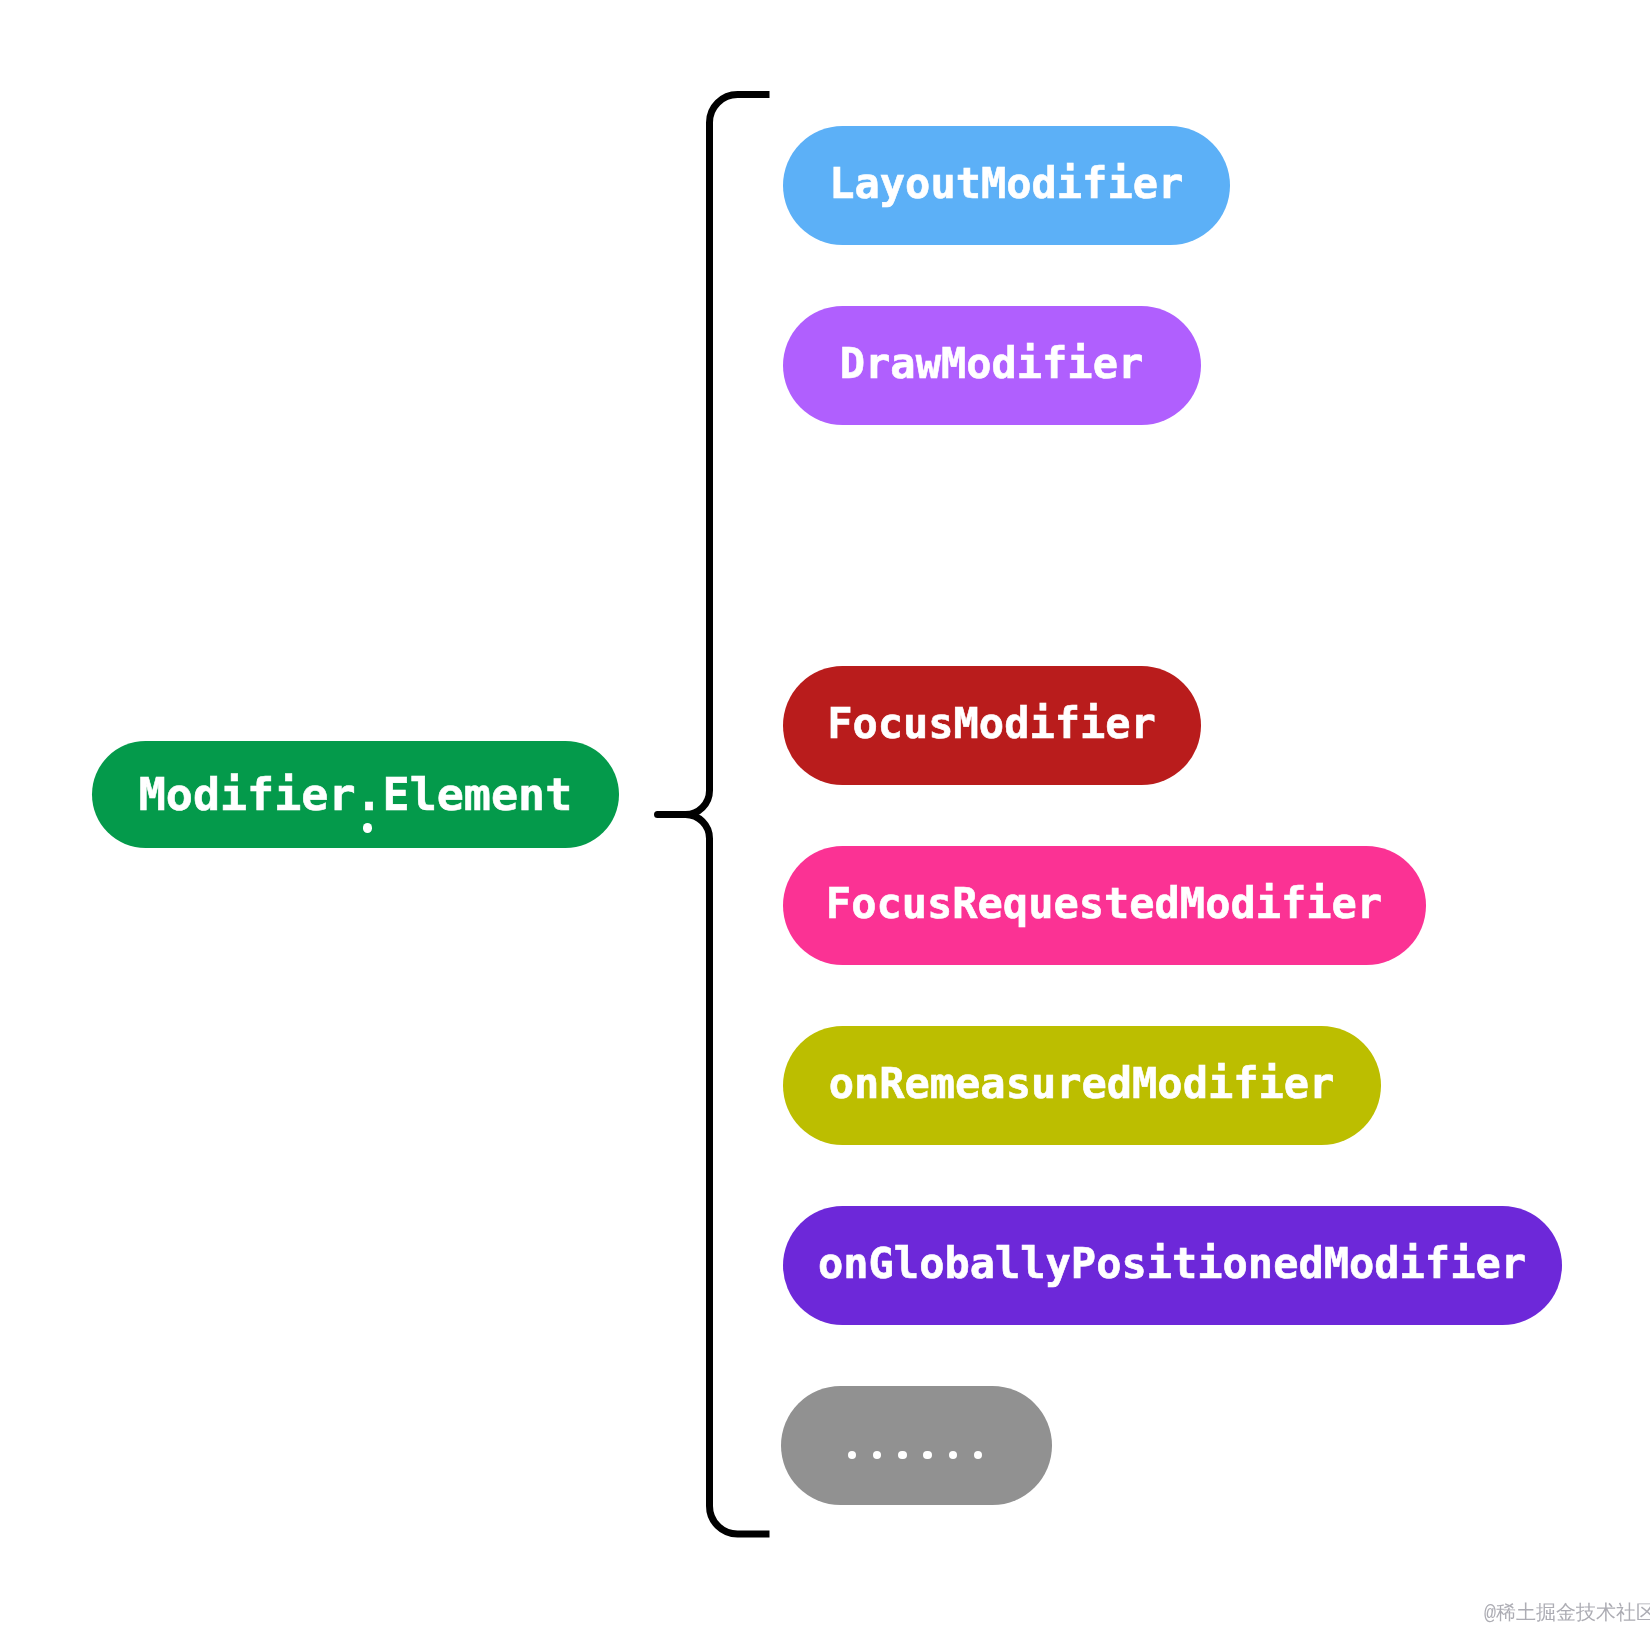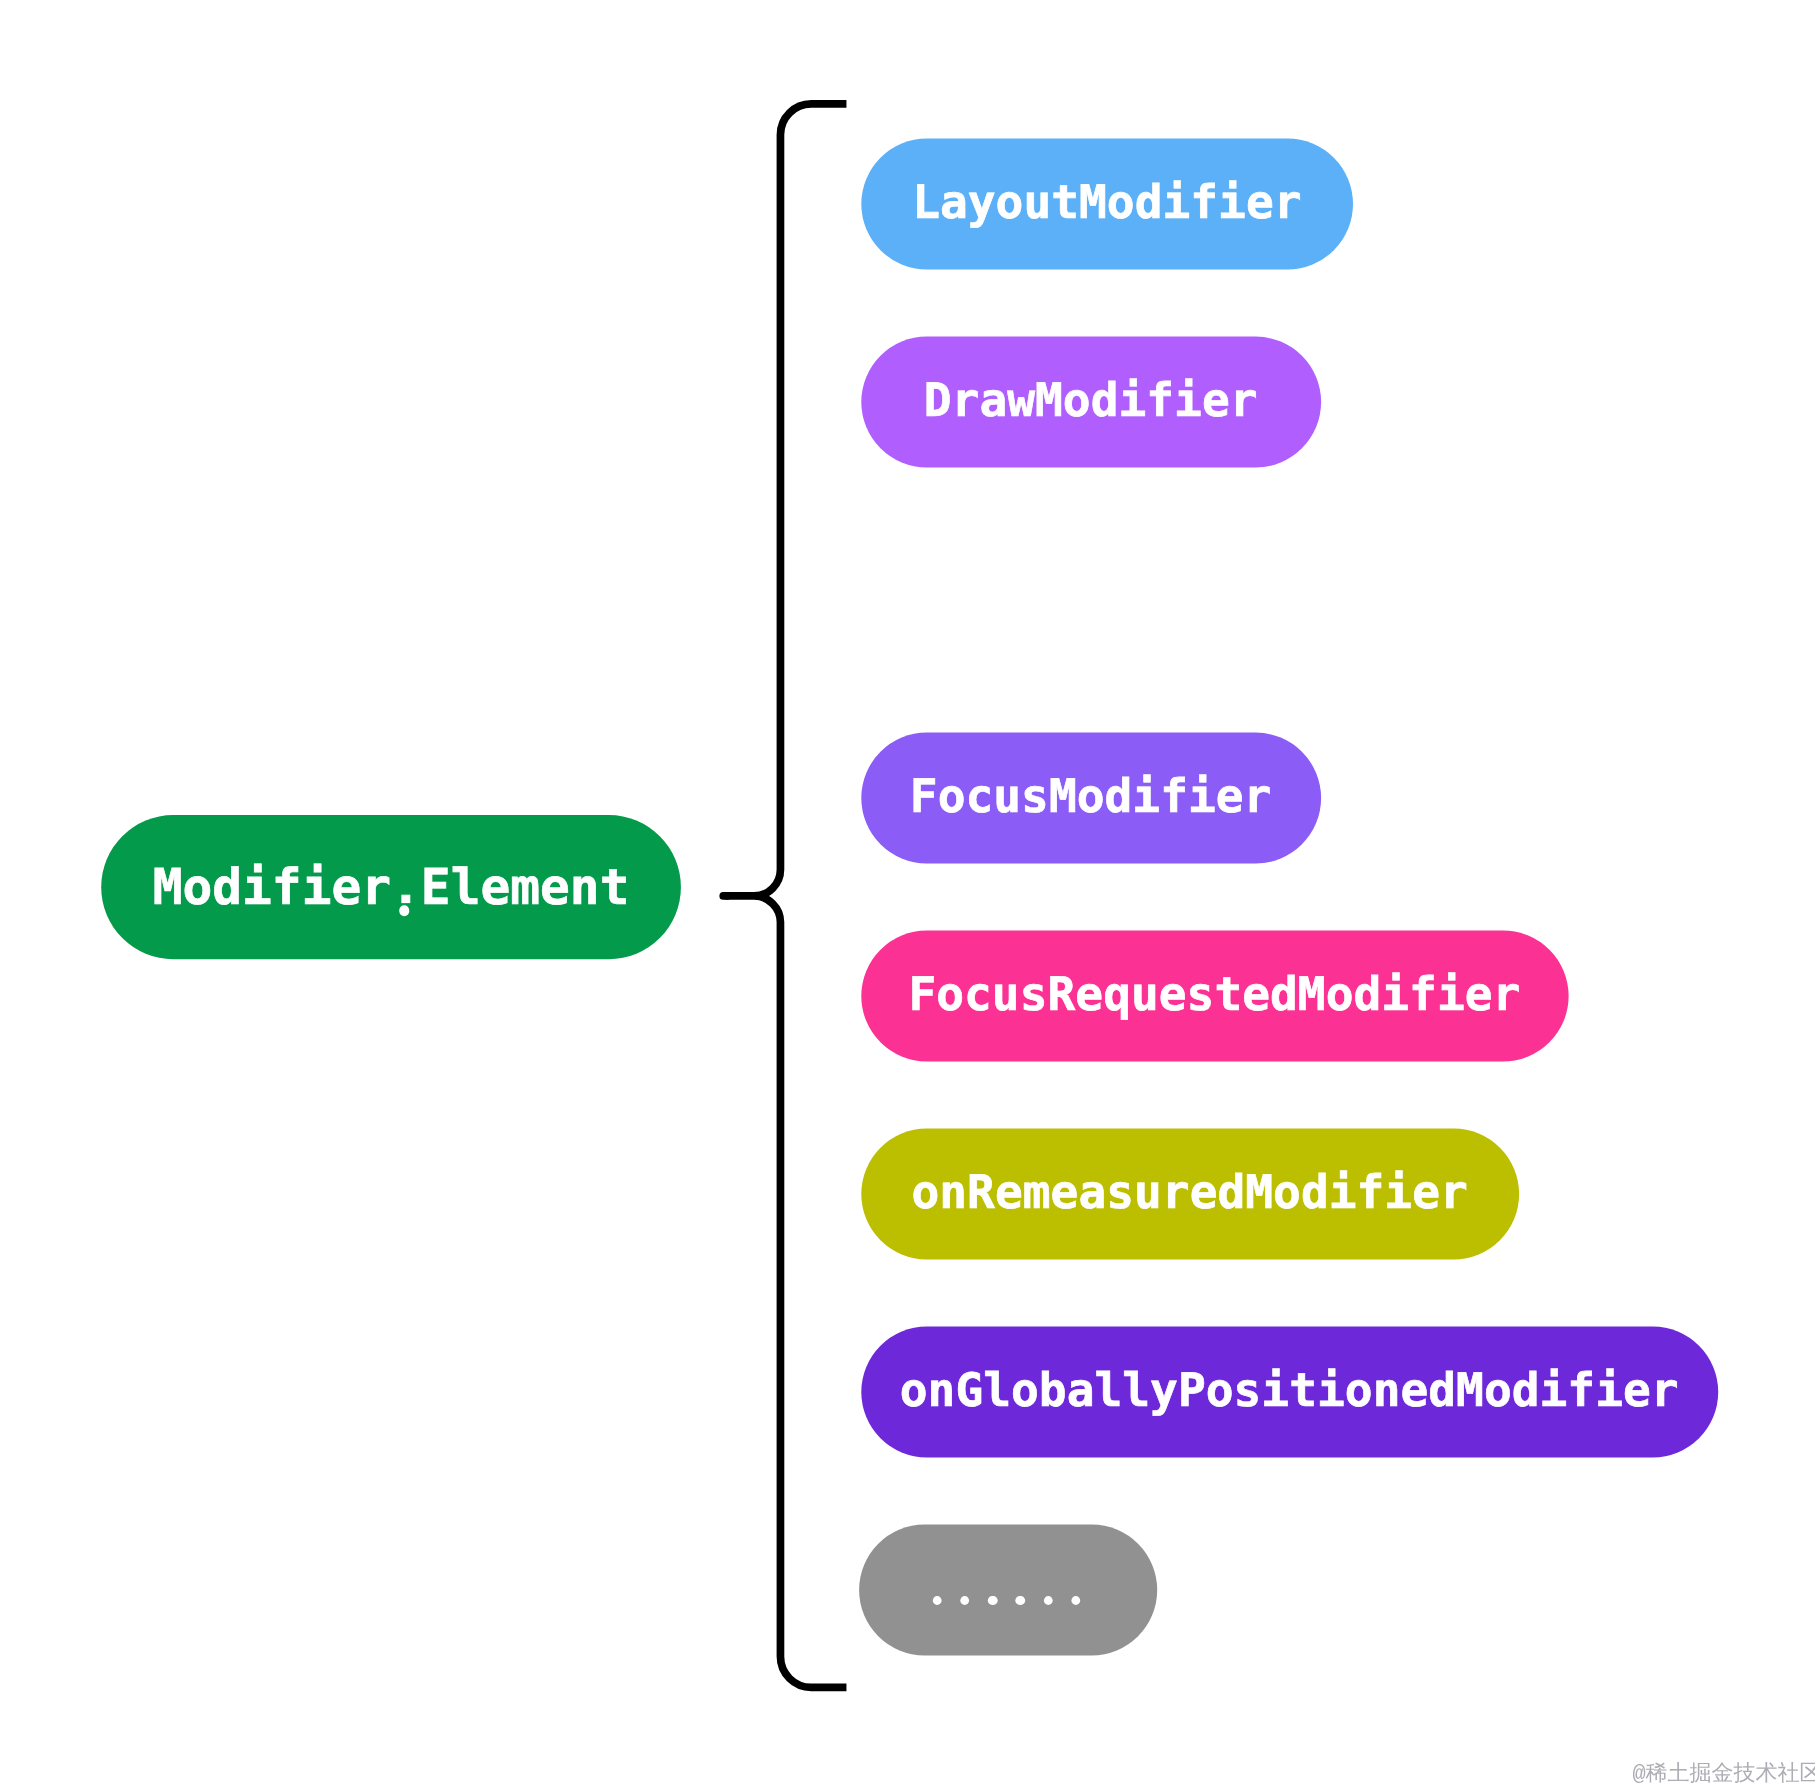--- a/index.html
+++ b/index.html
@@ -23,32 +23,32 @@
     color:#ffffff;
     font-family:"DejaVu Sans Mono", monospace;
     font-weight:700;
     white-space:pre;
     letter-spacing:0;
     -webkit-text-stroke:0.6px currentColor;
   }
   .node > .label { display:block; }
 
   
-  #root-node { left:92px; top:741px; width:527px; height:131px;
+  #root-node { left:92px; top:741px; width:527px; height:107px;
                background:#049a4b; border-radius:74.5px; font-size:45px; }
   #root-node .label { transform:translateY(-0.3px); }
 
   
   .leaf-node { font-size:42px; border-radius:59.5px; height:119px; }
   .leaf-node .label { transform:translateY(-2px); }
 
   #leaf-0 { left:782.5px; top:125.7px;  width:447.5px; background:#5cb0f7; }
   #leaf-1 { left:782.5px; top:305.7px;  width:418px;   background:#b05ffe; }
   #leaf-2 { left:782.5px; top:485.7px;  width:493px;   background:#fb8500; }
-  #leaf-3 { left:782.5px; top:665.7px;  width:418px;   background:#8b5cf6; }
+  #leaf-3 { left:782.5px; top:665.7px;  width:418px;   background:#b91c1c; }
   #leaf-4 { left:782.5px; top:845.7px;  width:643px;   background:#fb3294; }
   #leaf-5 { left:782.5px; top:1025.7px; width:598px;   background:#bcbe00; }
   #leaf-6 { left:782.5px; top:1205.7px; width:779px;   background:#6d28d9; }
   #leaf-7 { left:781px;   top:1385.7px; width:270.5px; background:#919191; }
 
   .brace { position:absolute; left:0; top:0; }
 
   
   #root-dot-mask {
     position:absolute; left:361px; top:821px;

